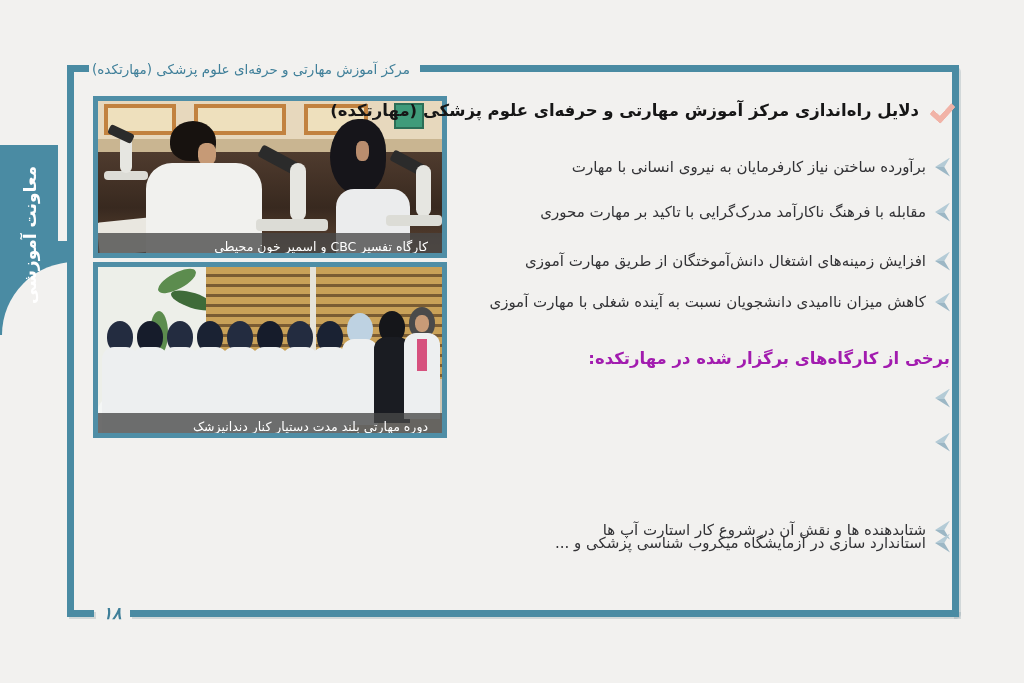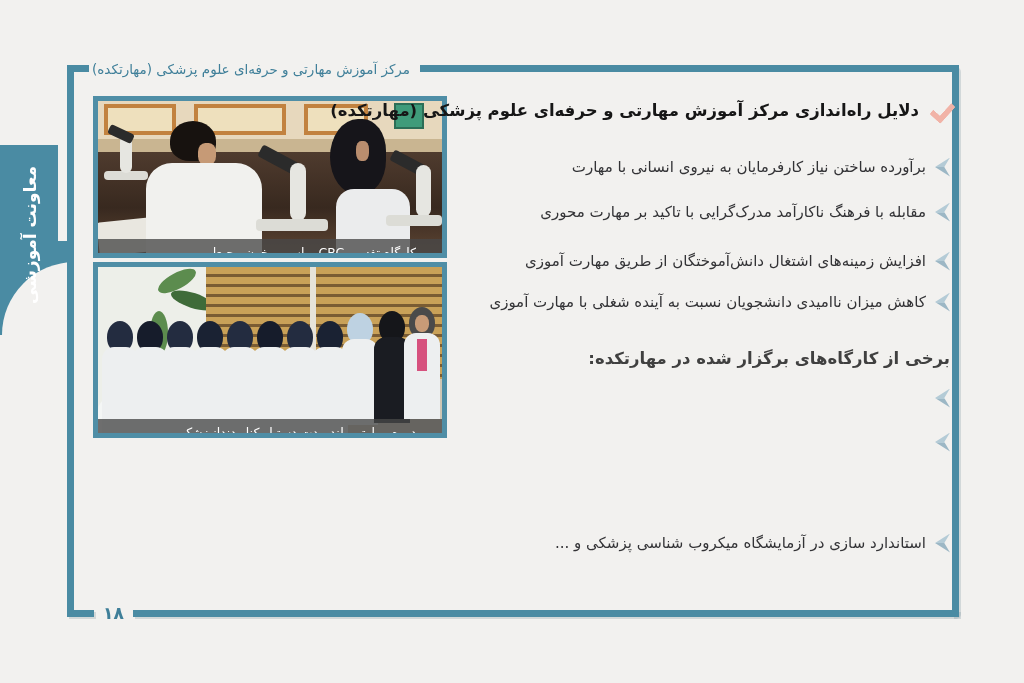--- a/index.html
+++ b/index.html
@@ -11,41 +11,41 @@
   .seg-left{left:67px;top:65px;width:7px;height:552px;}
   .seg-right{right:65px;top:65px;width:7px;height:552px;border-radius:0 5px 5px 0;
              box-shadow:2px 2px 0 rgba(130,150,160,.28);}
   .top-row{position:absolute;left:67px;right:65px;top:56px;height:25px;display:flex;align-items:center;z-index:5;}
   .top-row .stub{width:22px;height:7px;background:#4a8ba3;flex:0 0 auto;}
   .top-row .hdr-title{flex:0 0 auto;margin:0 10px 0 3px;color:#3f7f99;font-weight:normal;
                       font-size:13.5px;white-space:nowrap;direction:rtl;}
   .top-row .hline{flex:1 1 auto;height:7px;background:#4a8ba3;}
   .bottom-row{position:absolute;left:67px;right:65px;top:600px;height:27px;display:flex;align-items:center;z-index:5;}
   .bottom-row .stub{width:27px;height:7px;background:#4a8ba3;box-shadow:2px 2px 0 rgba(130,150,160,.28);}
-  .bottom-row .pnum{flex:0 0 auto;margin:0 9px;color:#3f7f99;font-weight:bold;font-size:17px;line-height:1;}
+  .bottom-row .pnum{flex:0 0 auto;margin:0 9px;color:#3f7f99;font-weight:bold;font-size:17px;line-height:1;font-style:italic;}
   .bottom-row .hline{flex:1 1 auto;height:7px;background:#4a8ba3;box-shadow:2px 2px 0 rgba(130,150,160,.28);}
 
   
   .side-tab{position:absolute;left:0;top:145px;width:74px;height:190px;background:#4a8ba3;
             border-top-right-radius:10px;z-index:2;}
   .side-gap{position:absolute;left:58px;top:145px;width:9px;height:96px;background:#f2f1ef;z-index:3;}
   .side-curve{position:absolute;left:2px;top:262px;width:146px;height:146px;border-radius:50%;
               background:#f2f1ef;z-index:4;}
   .side-label{position:absolute;left:-55px;top:213px;width:170px;height:44px;line-height:44px;
               text-align:center;transform:rotate(-90deg);color:#ffffff;font-weight:bold;
               font-size:17px;direction:rtl;z-index:4;white-space:nowrap;}
 
   
   .photo{position:absolute;left:93px;width:354px;border:5px solid #4f8ea6;box-sizing:border-box;
          overflow:hidden;z-index:6;background:#cfc6b4;}
   .photo1{top:96px;height:162px;}
   .photo2{top:262px;height:176px;}
-  .caption{position:absolute;left:0;right:0;bottom:0;height:14px;line-height:27px;
+  .caption{position:absolute;left:0;right:0;bottom:0;height:20px;line-height:27px;
            background:rgba(72,72,72,.78);color:#fff;font-size:12.5px;direction:rtl;
-           padding:0 26px;box-sizing:border-box;white-space:nowrap;z-index:9;}
+           padding:0 14px;box-sizing:border-box;white-space:nowrap;z-index:9;}
   .photo i{position:absolute;display:block;}
 
   
   .s1-wall{left:0;top:0;width:344px;height:40px;background:#e7d8bd;}
   .s1-cab{top:3px;height:31px;border:4px solid #c2823f;background:#eee0bd;box-sizing:border-box;}
   .s1-dev{left:296px;top:2px;width:30px;height:26px;background:#3f9b7a;border:2px solid #2c6e57;box-sizing:border-box;}
   .s1-benchback{left:0;top:38px;width:344px;height:15px;background:#c9b591;}
   .s1-bench{left:0;top:51px;width:344px;height:101px;
             background:linear-gradient(180deg,#4f3b2e 0,#38291f 55%,#5c4433 100%);}
   .s1-papers{left:0;top:118px;width:72px;height:34px;background:#e9e7e0;transform:rotate(-6deg);border-radius:3px;}
@@ -74,21 +74,21 @@
   .s2-chairbase{left:0;top:130px;width:88px;height:36px;background:#f4f6f5;border-radius:14px 14px 0 0;}
 
   
   .row{position:absolute;right:74px;display:flex;align-items:center;direction:rtl;
        white-space:nowrap;z-index:7;}
   .h1row{top:95px;height:30px;gap:10px;}
   .h1row .htext{font-weight:bold;font-size:16.5px;color:#161616;}
   .check{width:9px;height:17px;border-right:6px solid #f1b3a7;border-bottom:6px solid #f1b3a7;
          transform:rotate(42deg);border-radius:2px;margin-left:6px;flex:0 0 auto;}
   .h2row{top:344px;height:28px;}
-  .h2row .htext{font-weight:bold;font-size:16.5px;color:#404040;}
+  .h2row .htext{font-weight:bold;font-size:16.5px;color:#a21caf;}
   .bullet{height:26px;gap:9px;}
   .arrow{width:15px;height:19px;flex:0 0 auto;
          background:linear-gradient(180deg,#b4cbd6 0 50%,#9cb7c5 50% 100%);
          clip-path:polygon(100% 0%,0% 50%,100% 100%,62% 50%);}
   .btext{font-size:15px;color:#333336;}
 </style>
 </head>
 <body>
 
 <div class="page">
@@ -232,18 +232,22 @@
   <div class="row h2row">
     <span class="htext">برخی از کارگاه‌های برگزار شده در مهارتکده:</span>
   </div>
 
   <div class="row bullet" style="top:385px">
     <span class="arrow"></span>
   </div>
   <div class="row bullet" style="top:429px">
     <span class="arrow"></span>
   </div>
+  <div class="row bullet" style="top:517px">
+    <span class="arrow"></span>
+    <span class="btext">شتابدهنده ها و نقش آن در شروع کار استارت آپ ها</span>
+  </div>
   <div class="row bullet" style="top:530px">
     <span class="arrow"></span>
     <span class="btext">استاندارد سازی در آزمایشگاه میکروب شناسی پزشکی و ...</span>
   </div>
 
 </div>
 
 </body></html>

